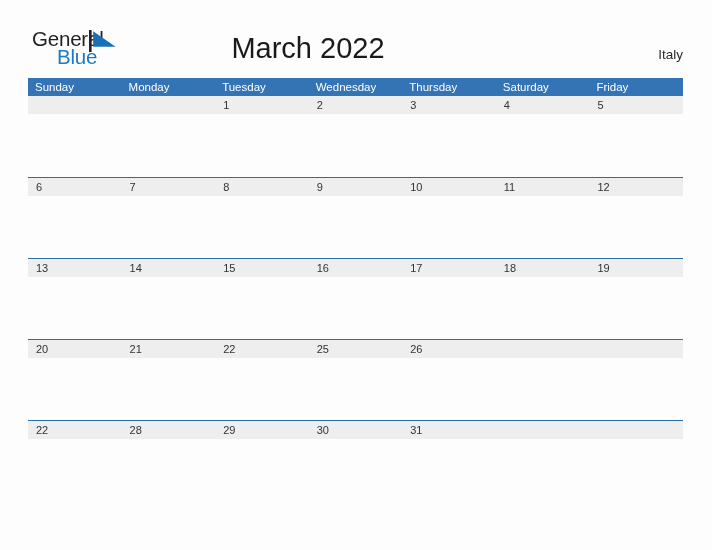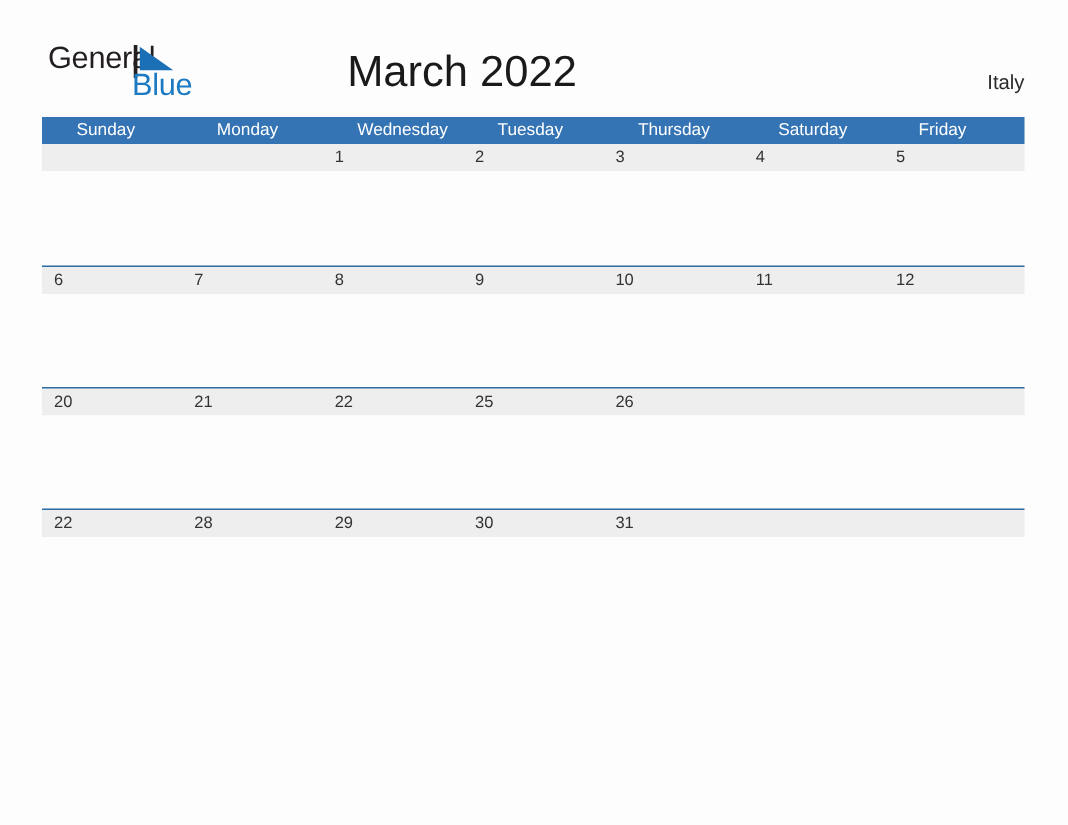--- a/index.html
+++ b/index.html
@@ -49,21 +49,20 @@
   }
   .logo-blue {
     position: absolute;
     left: 25px;
     top: 18px;
     font-size: 20.5px;
     line-height: 22px;
     color: #1b7ac2;
     letter-spacing: -0.2px;
     white-space: nowrap;
-    margin-left: 31px;
   }
   .logo-mark {
     position: absolute;
     left: 57px;
     top: 2px;
     width: 32px;
     height: 22px;
   }
   .logo-mark svg { display: block; }
 
@@ -102,21 +101,21 @@
   .weekday-row {
     display: flex;
     width: 655px;
     height: 18px;
     background: #3473b4;
   }
   .weekday-cell {
     width: 93.571px;
     height: 18px;
     box-sizing: border-box;
-    padding-left: 23px;
+    padding-left: 7px;
     color: #ffffff;
     font-size: 11.5px;
     line-height: 18px;
     white-space: nowrap;
     overflow: hidden;
   }
 
   .week-row {
     width: 655px;
     height: 81px;
@@ -171,22 +170,22 @@
     <div class="cal-title">March 2022</div>
 
     <div class="country">Italy</div>
   </div>
 
   <div class="calendar">
 
     <div class="weekday-row">
       <div class="weekday-cell">Sunday</div>
       <div class="weekday-cell">Monday</div>
+      <div class="weekday-cell">Tuesday</div>
       <div class="weekday-cell">Wednesday</div>
-      <div class="weekday-cell">Tuesday</div>
       <div class="weekday-cell">Thursday</div>
       <div class="weekday-cell">Saturday</div>
       <div class="weekday-cell">Friday</div>
     </div>
 
     <div class="week-row first">
       <div class="week-dates">
         <div class="day-cell"></div>
         <div class="day-cell"></div>
         <div class="day-cell">1</div>
@@ -204,20 +203,32 @@
         <div class="day-cell">7</div>
         <div class="day-cell">8</div>
         <div class="day-cell">9</div>
         <div class="day-cell">10</div>
         <div class="day-cell">11</div>
         <div class="day-cell">12</div>
       </div>
       <div class="day-body"></div>
     </div>
 
+    <div class="week-row">
+      <div class="week-dates">
+        <div class="day-cell">13</div>
+        <div class="day-cell">14</div>
+        <div class="day-cell">15</div>
+        <div class="day-cell">16</div>
+        <div class="day-cell">17</div>
+        <div class="day-cell">18</div>
+        <div class="day-cell">19</div>
+      </div>
+      <div class="day-body"></div>
+    </div>
 
     <div class="week-row">
       <div class="week-dates">
         <div class="day-cell">20</div>
         <div class="day-cell">21</div>
         <div class="day-cell">22</div>
         <div class="day-cell">25</div>
         <div class="day-cell">26</div>
       </div>
       <div class="day-body"></div>

